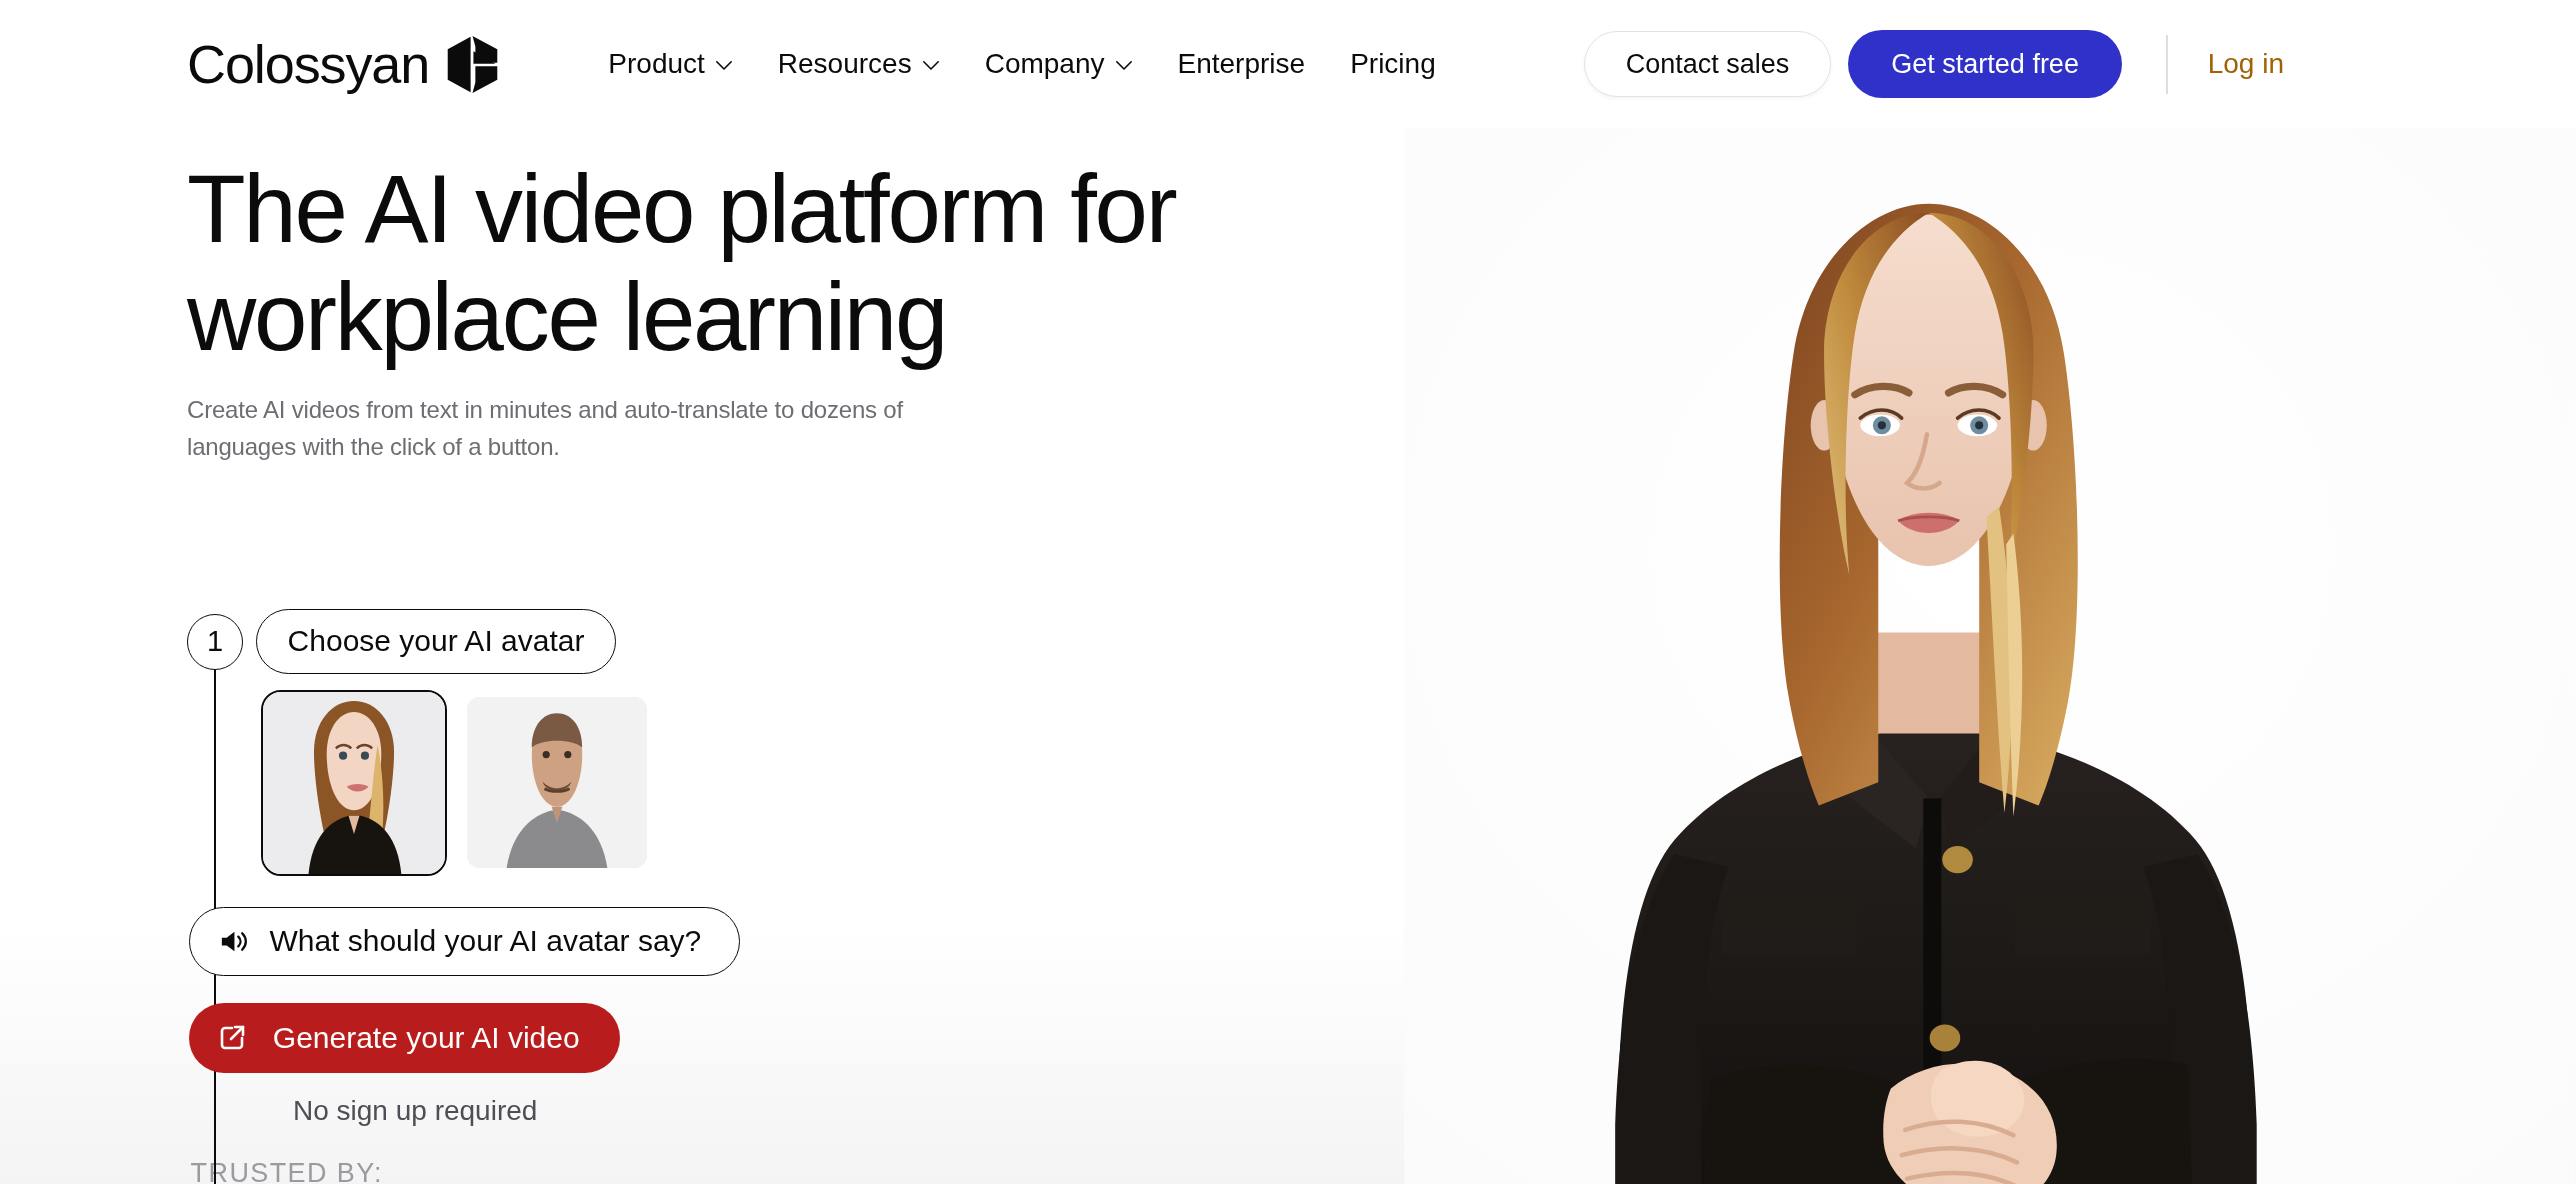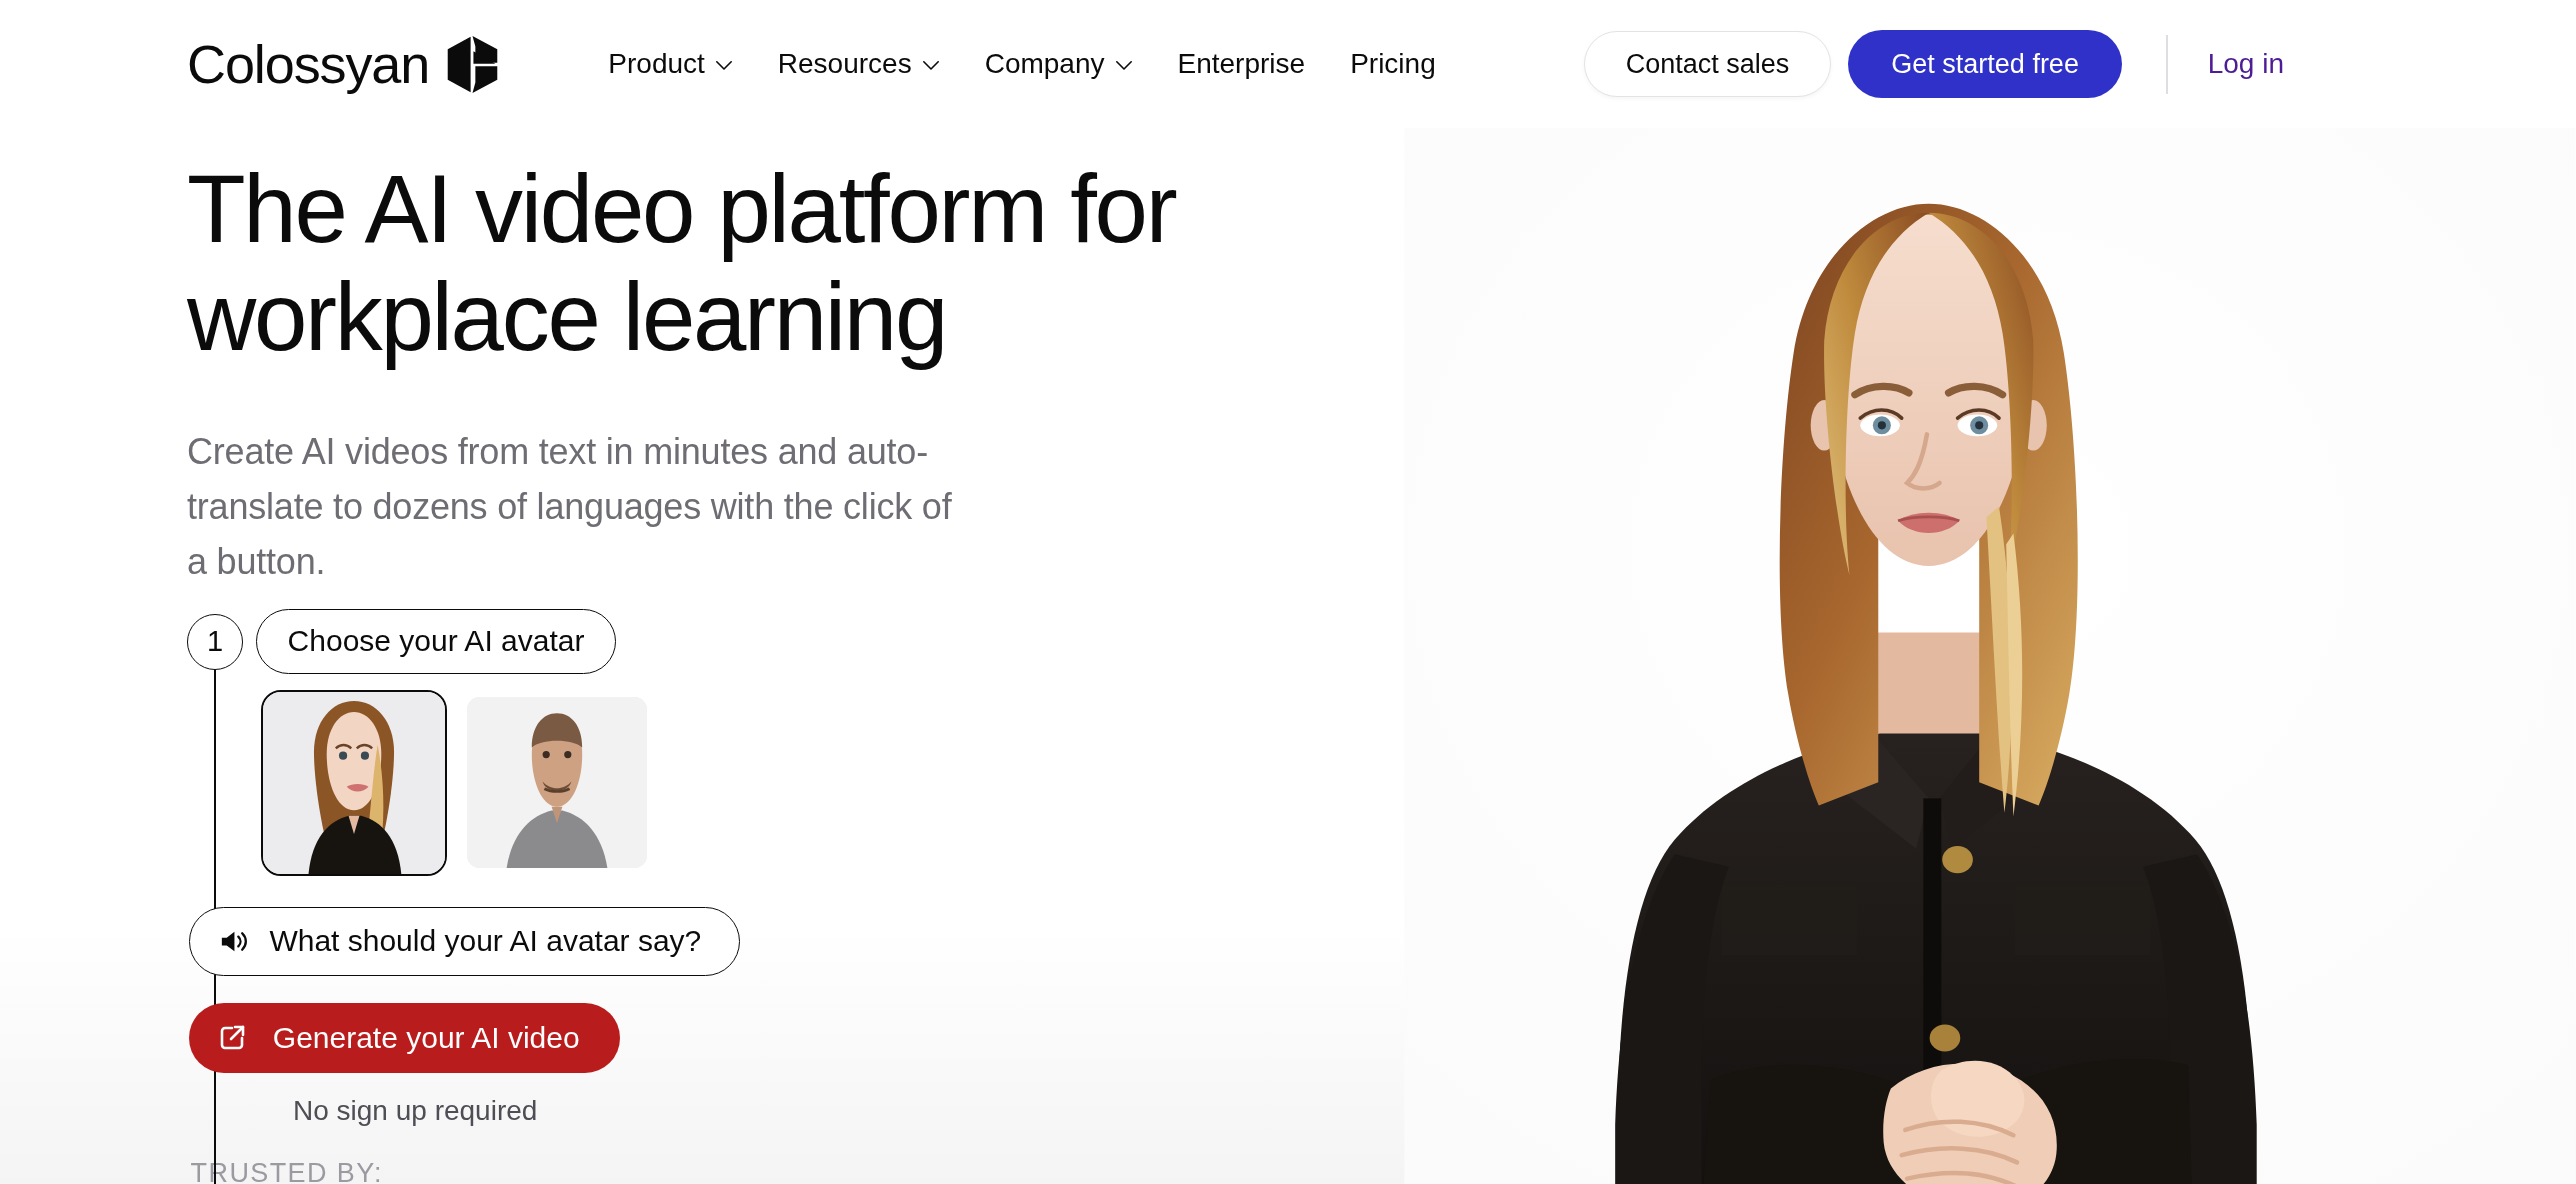--- a/index.html
+++ b/index.html
@@ -103,21 +103,21 @@
   .divider-v {
     width: 1.8px;
     height: 59px;
     background: #dedee2;
     margin: 0 32px 0 36px;
     flex: none;
   }
 
   .login-link {
     font-size: 28px;
-    color: #4c1d95;
+    color: #a16207;
     cursor: pointer;
     text-decoration: none;
     white-space: nowrap;
   }
 
   
   .hero {
     position: absolute;
     top: 128px;
     left: 0;
@@ -136,22 +136,22 @@
   .headline {
     font-size: 96px;
     line-height: 1.13;
     letter-spacing: -2.3px;
     font-weight: 400;
     color: #0b0b0c;
     max-width: 1199px;
   }
 
   .subhead {
-    margin-top: 52px;
-    font-size: 36px;
+    margin-top: 20px;
+    font-size: 24px;
     line-height: 1.53;
     color: #6d6d73;
     max-width: 793px;
     letter-spacing: -0.2px;
   }
 
   
   .widget {
     position: absolute;
     left: 187px;

